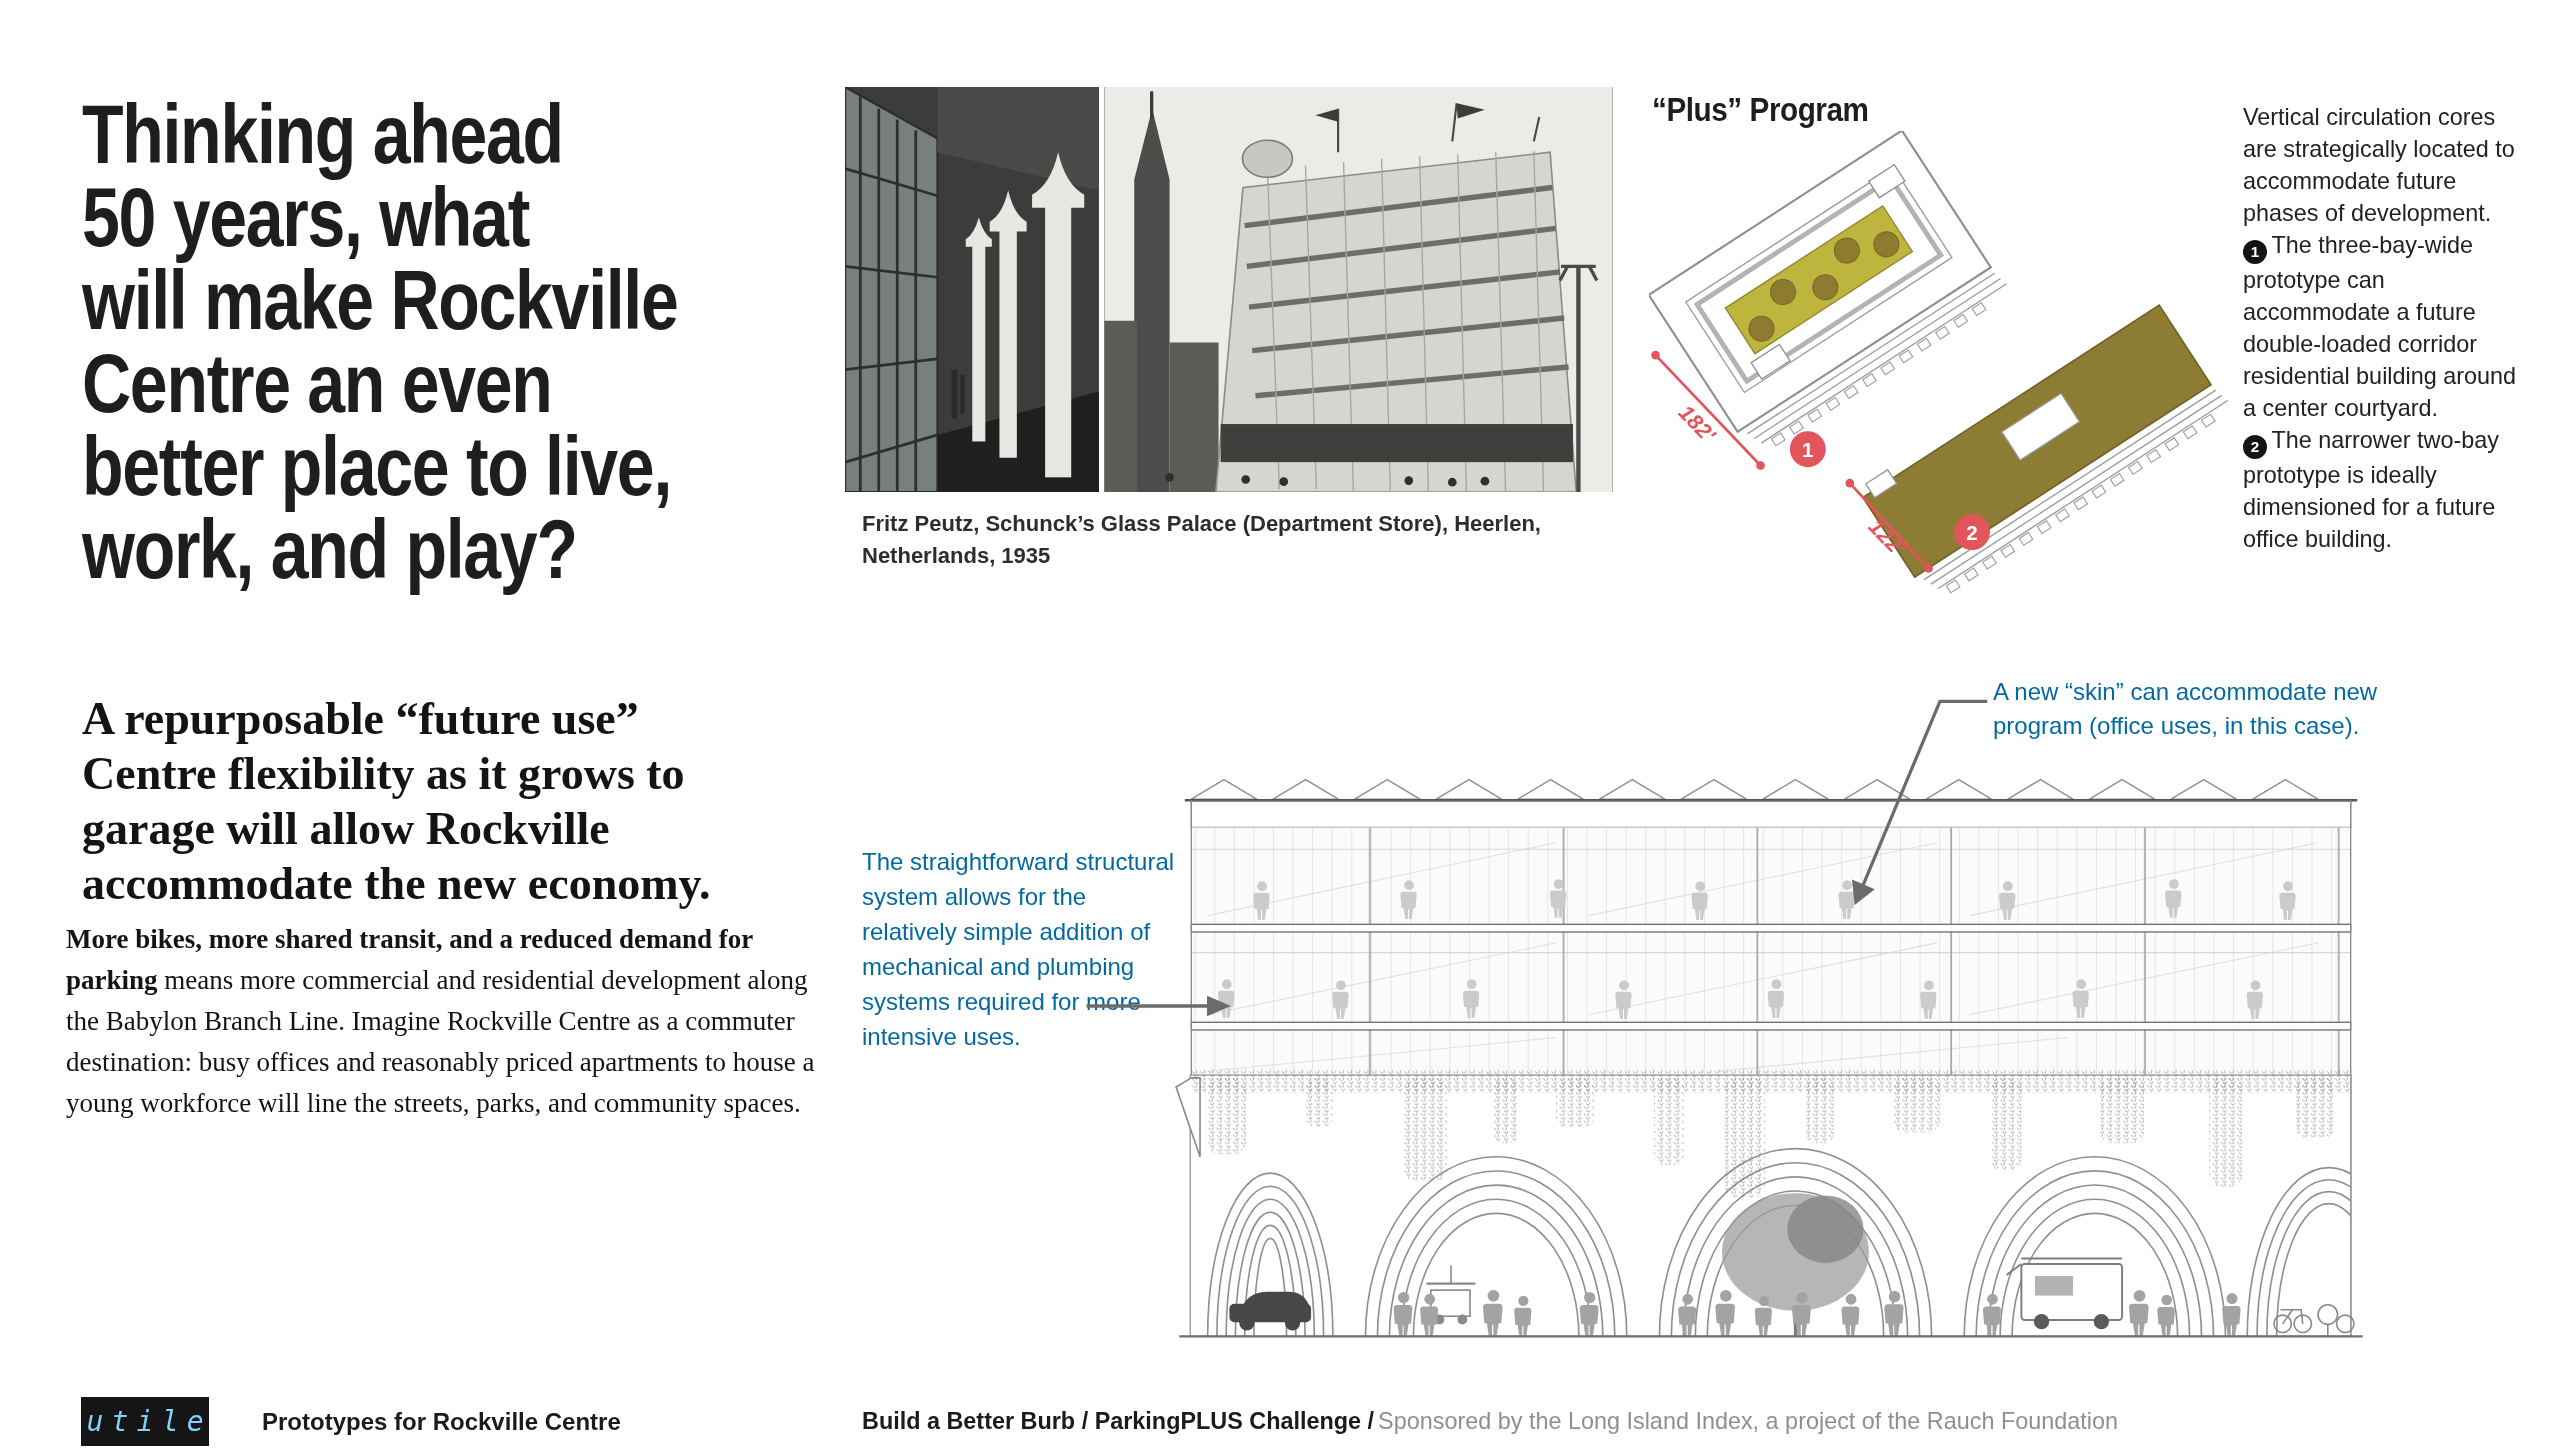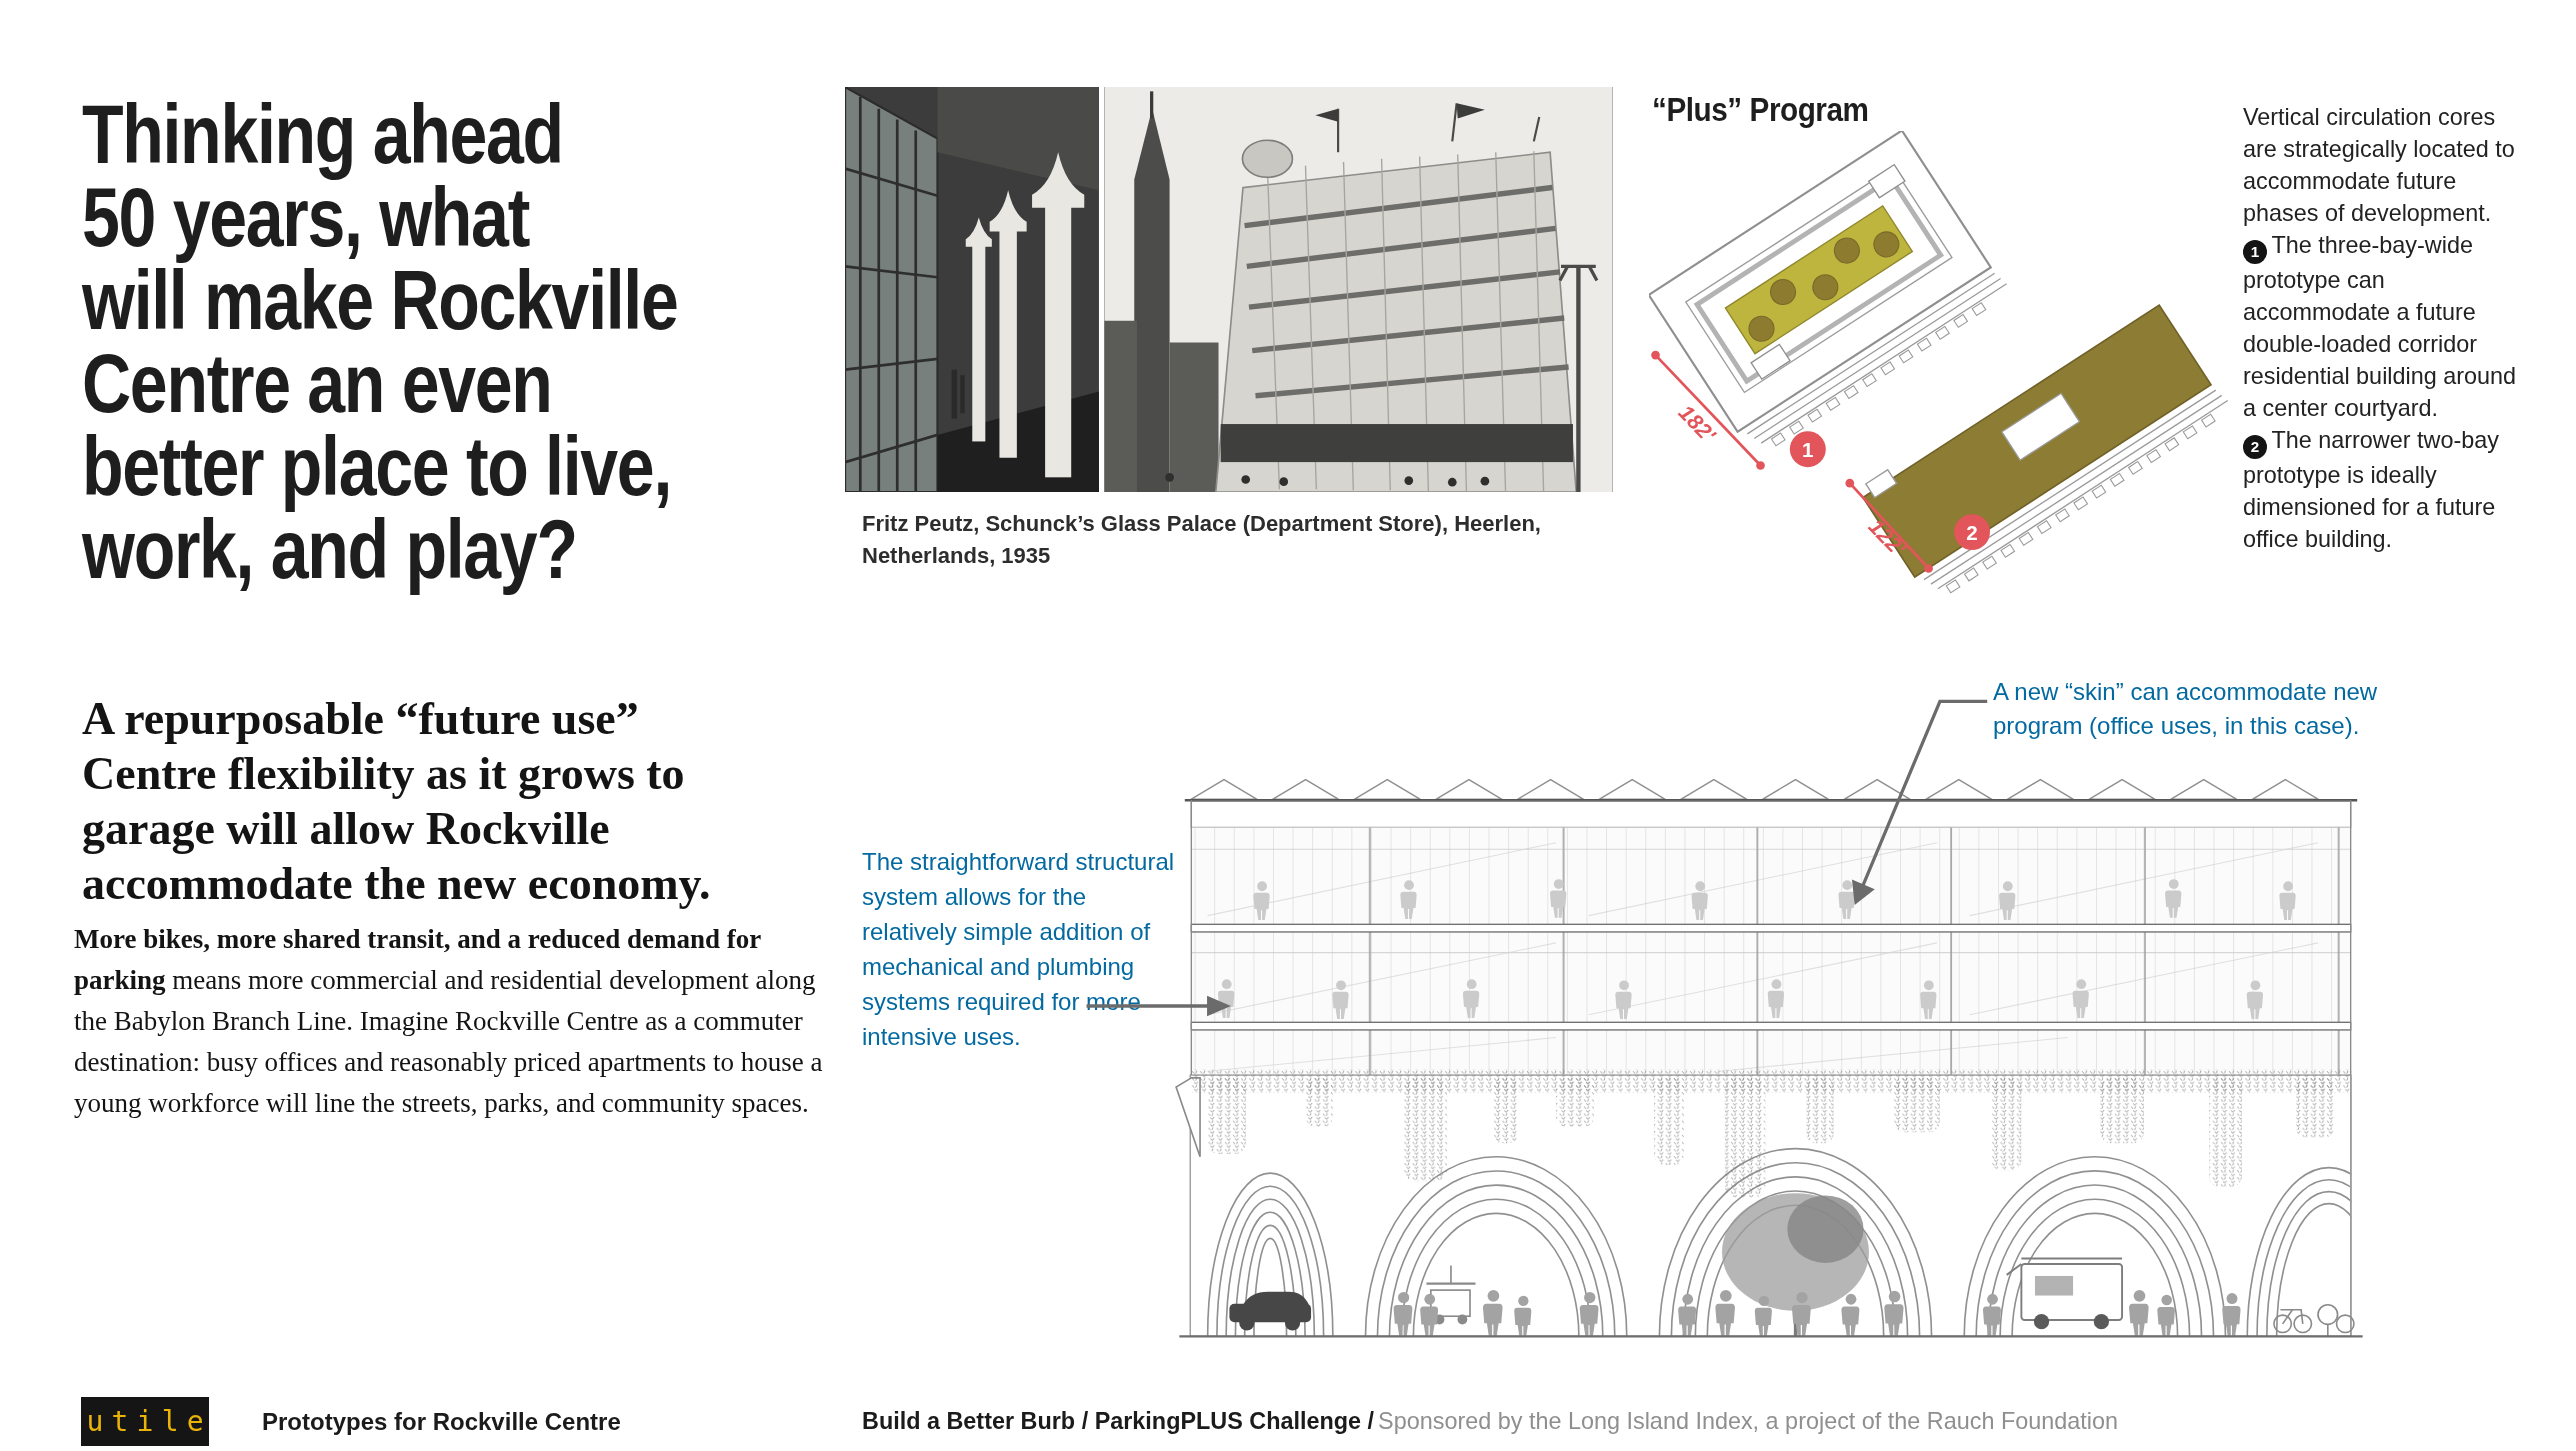--- a/index.html
+++ b/index.html
@@ -9,21 +9,21 @@
 
   
   .headline{top:93px;left:82px;width:925px;transform:scaleX(.82);transform-origin:left top;
             font-weight:700;font-size:83px;line-height:83px;letter-spacing:-1.6px;color:#1e1e1e;}
 
   
   .intro{top:691px;left:82px;width:816px;font-family:"Liberation Serif",serif;
          font-weight:700;font-size:46px;line-height:55px;color:#141414;}
 
   
-  .bodytext{top:919px;left:74px;width:778px;font-family:"Liberation Serif",serif;
+  .bodytext{top:919px;left:66px;width:778px;font-family:"Liberation Serif",serif;
             font-size:27px;line-height:41px;color:#141414;}
   .bodytext strong{font-weight:700;}
 
   
   .photo{top:87px;background:#d8d6d2;overflow:hidden;}
   .caption{top:508px;left:862px;font-size:22px;line-height:32px;color:#2d2d2d;font-weight:bold;}
 
   
   .plus-title{top:91px;left:1652px;font-weight:700;font-size:33px;letter-spacing:-0.5px;
               transform:scaleX(.9);transform-origin:left top;color:#1e1e1e;}
@@ -35,22 +35,22 @@
           font-size:15.2px;font-weight:700;align-items:center;justify-content:center;vertical-align:-3.8px;margin-right:4.4px;}
 
   
   .note{font-size:24px;line-height:35px;color:#0369a1;}
   .note-left{top:799px;left:862px;width:313px;margin-top:45px;}
   .note-right{top:675px;left:1993px;width:430px;line-height:34px;}
 
   
   .logo-box{top:1397px;left:81px;width:128px;height:49px;background:#151515;display:flex;
             align-items:center;justify-content:center;}
-  .logo-box span{color:#eab308;font-family:"DejaVu Sans Mono",monospace;font-size:28px;letter-spacing:8.2px;
-                 padding-left:8.2px;}
+  .logo-box span{color:#7dd3fc;font-family:"DejaVu Sans Mono",monospace;font-size:28px;letter-spacing:8.2px;
+                 padding-left:8.2px;font-style:italic;}
   .footer-row{top:1397px;height:49px;display:flex;align-items:center;}
   .footer-project{left:262px;font-size:24px;font-weight:700;color:#1b1b1b;}
   .footer-challenge{left:862px;font-size:23.4px;}
   .footer-challenge .bold{font-weight:700;color:#1b1b1b;}
   .footer-challenge .sponsor{font-weight:400;color:#8f8f8f;margin-left:4px;}
 
   svg text.dim{fill:#e2555a;font-family:"Liberation Sans",sans-serif;font-weight:700;font-style:italic;font-size:40px;}
   svg text.circnum{fill:#ffffff;font-family:"Liberation Sans",sans-serif;font-weight:700;font-size:38px;}
 </style>
 </head>

